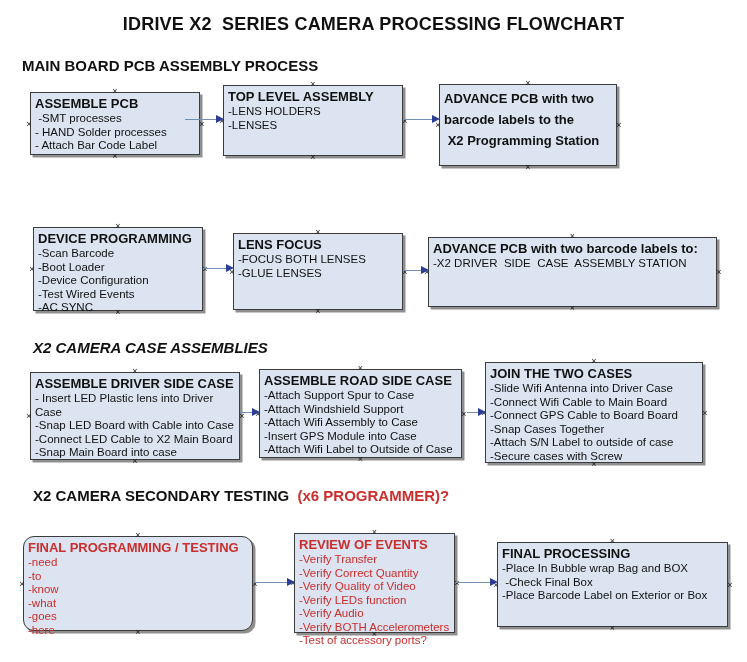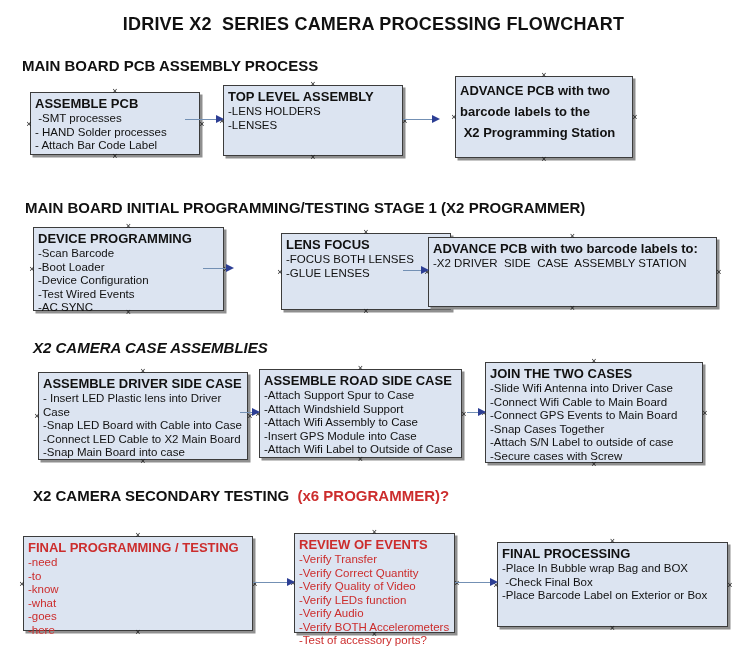--- a/index.html
+++ b/index.html
@@ -69,55 +69,54 @@
   <div class="box" style="left:223px;top:85px;width:180px;height:71px;">
     <span class="anchor t"></span>
     <span class="anchor b"></span>
     <span class="anchor l"></span>
     <span class="anchor r"></span>
     <div class="box-title">TOP LEVEL ASSEMBLY</div>
     <div class="box-item">-LENS HOLDERS</div>
     <div class="box-item">-LENSES</div>
   </div>
 
-  <div class="box tall-title" style="left:439px;top:76px;width:178px;height:82px;margin-left:16px;">
+  <div class="box tall-title" style="left:439px;top:84px;width:178px;height:82px;">
     <span class="anchor t"></span>
     <span class="anchor b"></span>
     <span class="anchor l"></span>
     <span class="anchor r"></span>
     <div class="box-title">ADVANCE PCB with two
 barcode labels to the
  X2 Programming Station</div>
   </div>
 
   <div class="arrow" style="left:185px;top:120px;width:38px;">
     <span class="shaft"></span>
     <span class="head"></span>
   </div>
   <div class="arrow" style="left:403px;top:120px;width:36px;">
     <span class="shaft"></span>
     <span class="head"></span>
   </div>
 
-  <div class="sec-heading" style="left:25px;top:199px;"><span>MAIN BOARD INITIAL PROGRAMMING/TESTING STAGE 1 (X2 PROGRAMMER)</span><span class="hl-red"></span></div>
-
-  <div class="box" style="left:33px;top:227px;width:191px;height:84px;">
+
+  <div class="box" style="left:33px;top:227px;width:170px;height:84px;">
     <span class="anchor t"></span>
     <span class="anchor b"></span>
     <span class="anchor l"></span>
     <span class="anchor r"></span>
     <div class="box-title">DEVICE PROGRAMMING</div>
     <div class="box-item">-Scan Barcode</div>
     <div class="box-item">-Boot Loader</div>
     <div class="box-item">-Device Configuration</div>
     <div class="box-item">-Test Wired Events</div>
     <div class="box-item">-AC SYNC</div>
   </div>
 
-  <div class="box" style="left:233px;top:233px;width:170px;height:77px;margin-left:48px;">
+  <div class="box" style="left:233px;top:233px;width:170px;height:77px;">
     <span class="anchor t"></span>
     <span class="anchor b"></span>
     <span class="anchor l"></span>
     <span class="anchor r"></span>
     <div class="box-title">LENS FOCUS</div>
     <div class="box-item">-FOCUS BOTH LENSES</div>
     <div class="box-item">-GLUE LENSES</div>
   </div>
 
   <div class="box" style="left:428px;top:237px;width:289px;height:70px;">
@@ -133,21 +132,21 @@
     <span class="shaft"></span>
     <span class="head"></span>
   </div>
   <div class="arrow" style="left:403px;top:271px;width:25px;">
     <span class="shaft"></span>
     <span class="head"></span>
   </div>
 
   <div class="sec-heading" style="left:33px;top:339px;font-style:italic;"><span>X2 CAMERA CASE ASSEMBLIES</span><span class="hl-red"></span></div>
 
-  <div class="box" style="left:30px;top:372px;width:210px;height:88px;margin-left:8px;">
+  <div class="box" style="left:30px;top:372px;width:210px;height:88px;">
     <span class="anchor t"></span>
     <span class="anchor b"></span>
     <span class="anchor l"></span>
     <span class="anchor r"></span>
     <div class="box-title">ASSEMBLE DRIVER SIDE CASE</div>
     <div class="box-item">- Insert LED Plastic lens into Driver Case</div>
     <div class="box-item">-Snap LED Board with Cable into Case</div>
     <div class="box-item">-Connect LED Cable to X2 Main Board</div>
     <div class="box-item">-Snap Main Board into case</div>
   </div>
@@ -166,38 +165,38 @@
   </div>
 
   <div class="box" style="left:485px;top:362px;width:218px;height:101px;">
     <span class="anchor t"></span>
     <span class="anchor b"></span>
     <span class="anchor l"></span>
     <span class="anchor r"></span>
     <div class="box-title">JOIN THE TWO CASES</div>
     <div class="box-item">-Slide Wifi Antenna into Driver Case</div>
     <div class="box-item">-Connect Wifi Cable to Main Board</div>
-    <div class="box-item">-Connect GPS Events to Main Board</div>
+    <div class="box-item">-Connect GPS Cable to Board Board</div>
     <div class="box-item">-Snap Cases Together</div>
     <div class="box-item">-Attach S/N Label to outside of case</div>
     <div class="box-item">-Secure cases with Screw</div>
   </div>
 
   <div class="arrow" style="left:240px;top:413px;width:19px;">
     <span class="shaft"></span>
     <span class="head"></span>
   </div>
   <div class="arrow" style="left:467px;top:413px;width:18px;">
     <span class="shaft"></span>
     <span class="head"></span>
   </div>
 
   <div class="sec-heading" style="left:33px;top:487px;"><span>X2 CAMERA SECONDARY TESTING  </span><span class="hl-red">(x6 PROGRAMMER)?</span></div>
 
-  <div class="box red" style="left:23px;top:536px;width:230px;height:95px;">
+  <div class="box red" style="left:23px;top:536px;width:230px;height:95px;border-radius:11px;">
     <span class="anchor t"></span>
     <span class="anchor b"></span>
     <span class="anchor l"></span>
     <span class="anchor r"></span>
     <div class="box-title">FINAL PROGRAMMING / TESTING</div>
     <div class="box-item">-need</div>
     <div class="box-item">-to</div>
     <div class="box-item">-know</div>
     <div class="box-item">-what</div>
     <div class="box-item">-goes</div>

